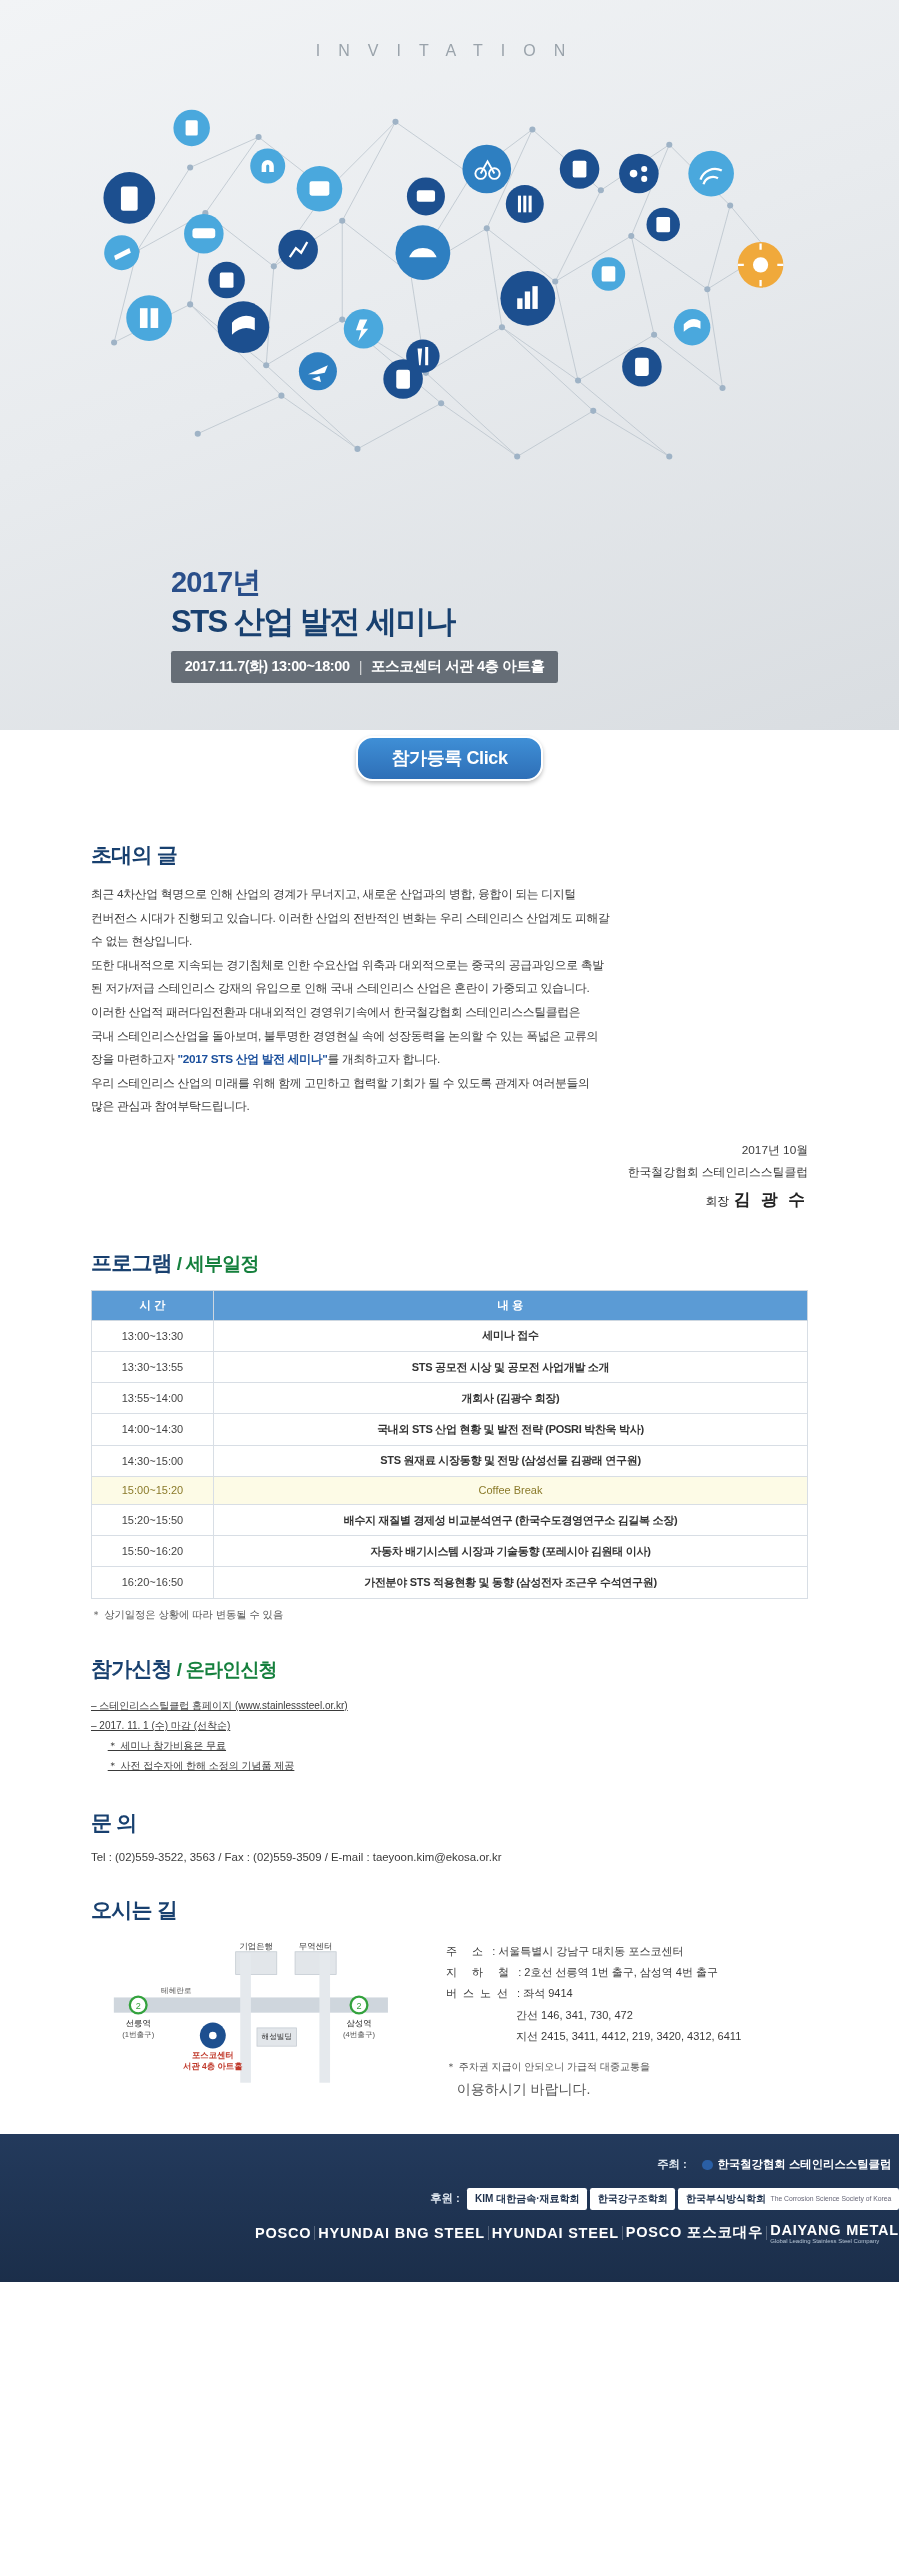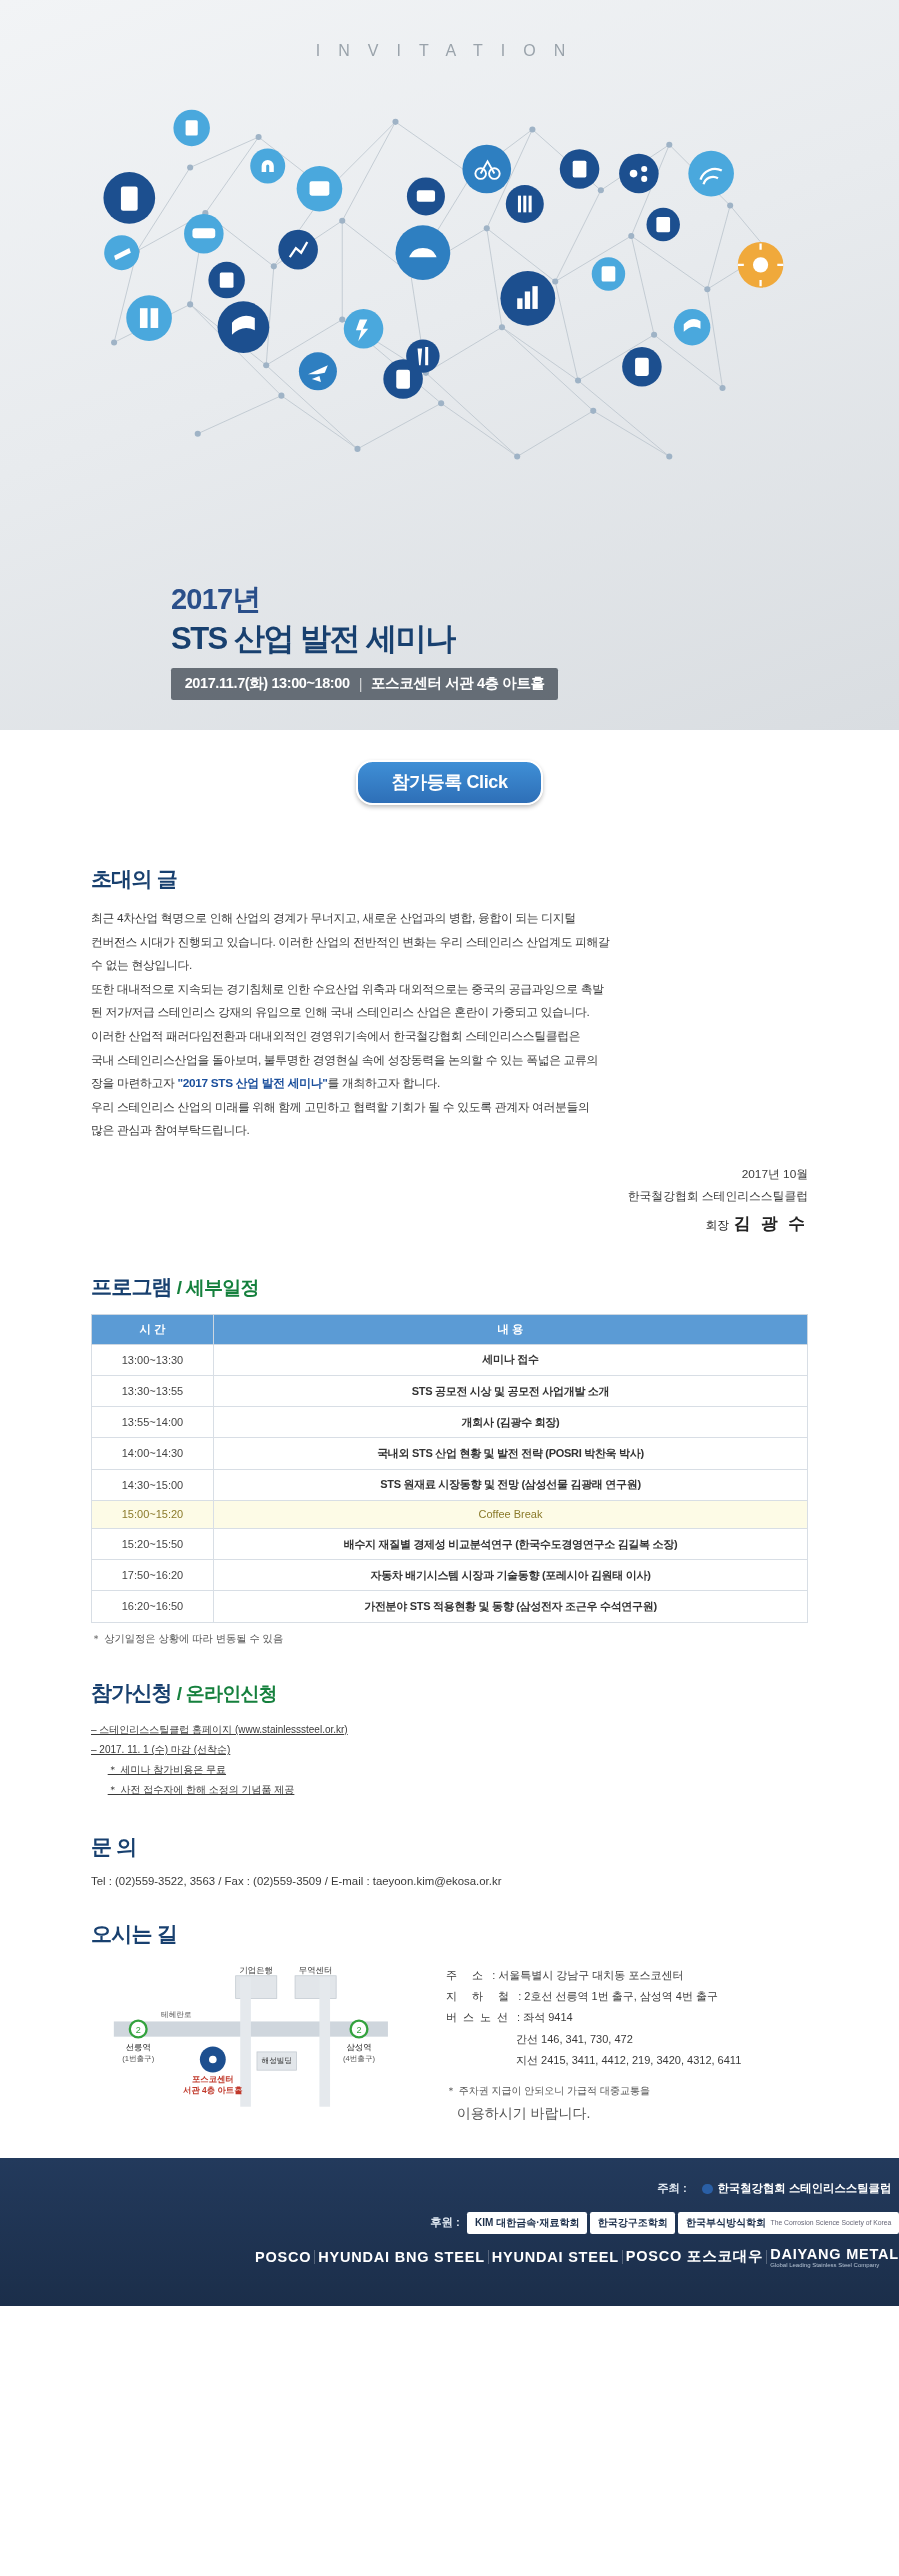--- a/index.html
+++ b/index.html
@@ -26,38 +26,37 @@
     font-size: 16px;
     letter-spacing: 18px;
     color:#9aa3ab;
     font-weight:400;
   }
   .net { position:absolute; top:76px; left:0; width:899px; height:472px; }
   .hero-text { position:absolute; left:171px; top:563px; }
   .hero-year {
     font-size: 29px; color:#2a4f8a; font-weight:700; letter-spacing:-0.8px;
     margin-bottom: 3px;
-    margin-top: 17px;
   }
   .hero-title {
     font-size: 31px; color:#18406f; font-weight:700; letter-spacing:-1.5px;
     line-height:1.05;
   }
   .hero-bar {
     margin-top: 12px;
     display:inline-flex; align-items:center;
     background: rgba(60,70,80,0.75);
     color:#fff; font-size:14.5px; font-weight:700;
     padding: 6.8px 13.7px; border-radius:2.3px;
     letter-spacing:-0.4px;
   }
   .hero-bar .sep { margin:0 9px; opacity:.7; font-weight:400; }
 
   
-  .reg-wrap { width:899px; text-align:center; background:#ffffff; padding: 30px 0 20px; }
+  .reg-wrap { width:899px; text-align:center; background:#ffffff; padding: 6px 0 20px; }
   .reg-btn {
     display:inline-block;
     background: linear-gradient(#3f8fd6,#2e6fb7);
     color:#fff; font-size:18px; font-weight:700;
     padding: 8.4px 33px; border-radius: 16.7px;
     border: 2.3px solid #fff;
     box-shadow: 0 2.3px 4.6px rgba(0,0,0,.25);
     letter-spacing:-0.4px;
     cursor:pointer;
   }
@@ -325,21 +324,21 @@
         </tr>
         <tr class="break">
           <td class="time">15:00~15:20</td>
           <td>Coffee Break</td>
         </tr>
         <tr>
           <td class="time">15:20~15:50</td>
           <td class="desc">배수지 재질별 경제성 비교분석연구 (한국수도경영연구소 김길복 소장)</td>
         </tr>
         <tr>
-          <td class="time">17:50~16:20</td>
+          <td class="time">15:50~16:20</td>
           <td class="desc">자동차 배기시스템 시장과 기술동향 (포레시아 김원태 이사)</td>
         </tr>
         <tr>
           <td class="time">16:20~16:50</td>
           <td class="desc">가전분야 STS 적용현황 및 동향 (삼성전자 조근우 수석연구원)</td>
         </tr>
       </tbody>
     </table>
     <div class="note">＊ 상기일정은 상황에 따라 변동될 수 있음</div>
 

